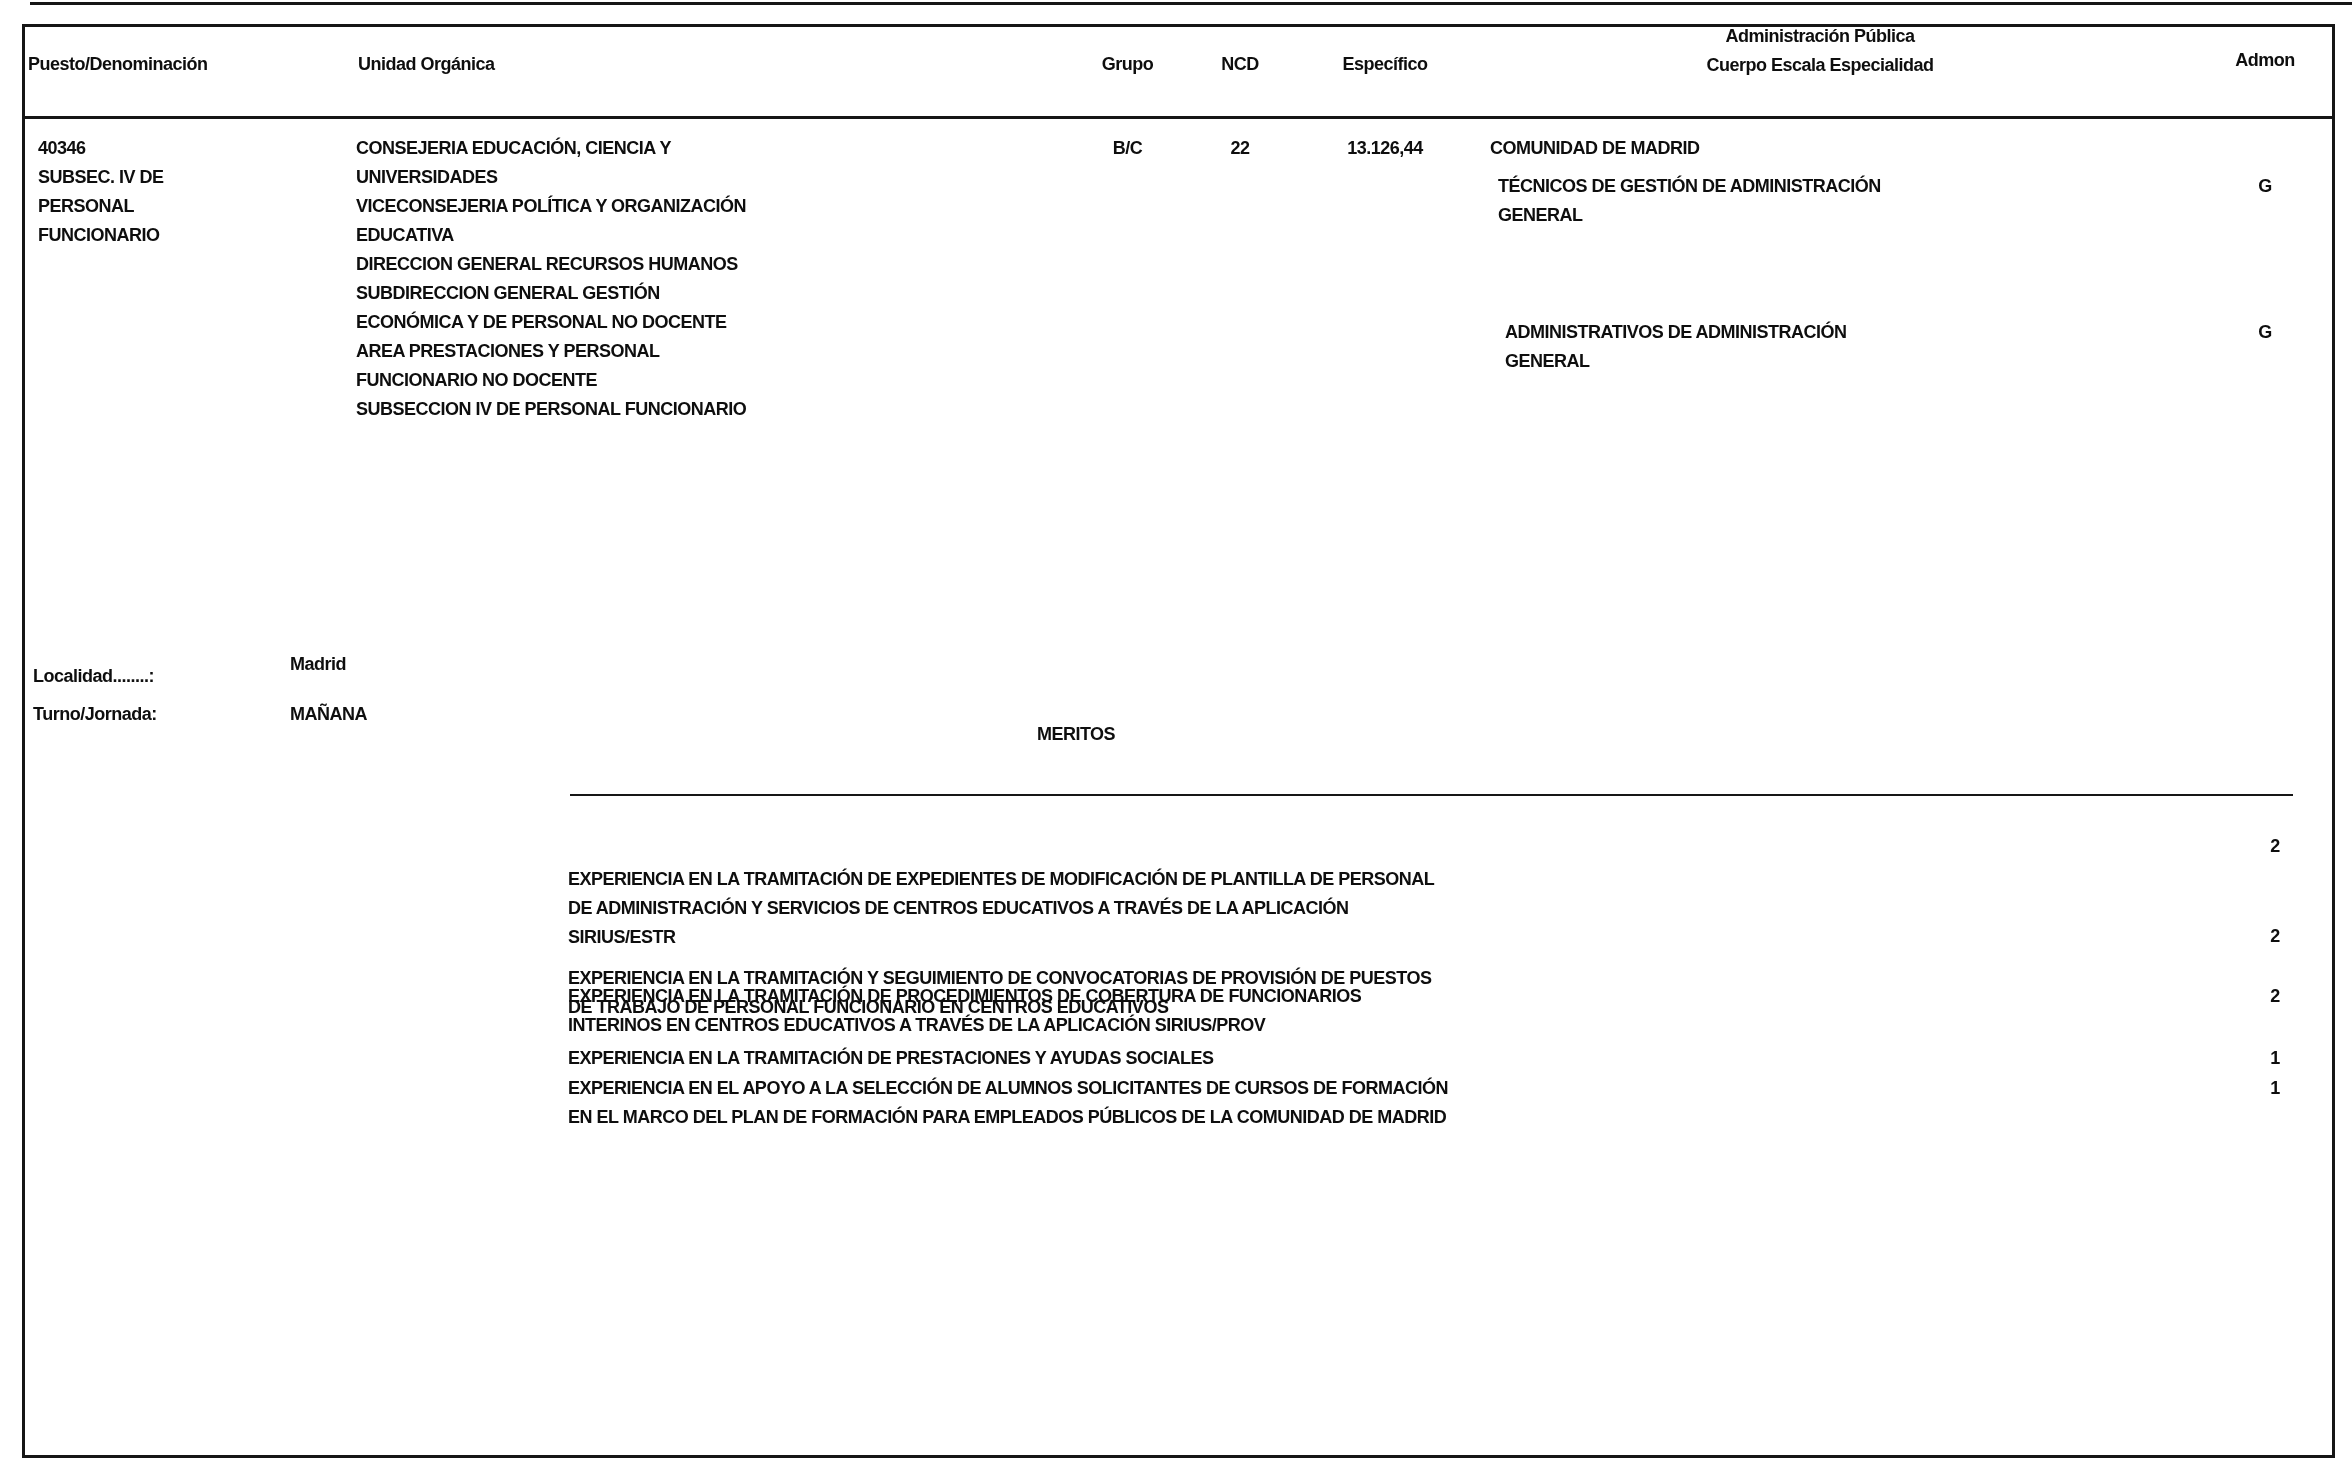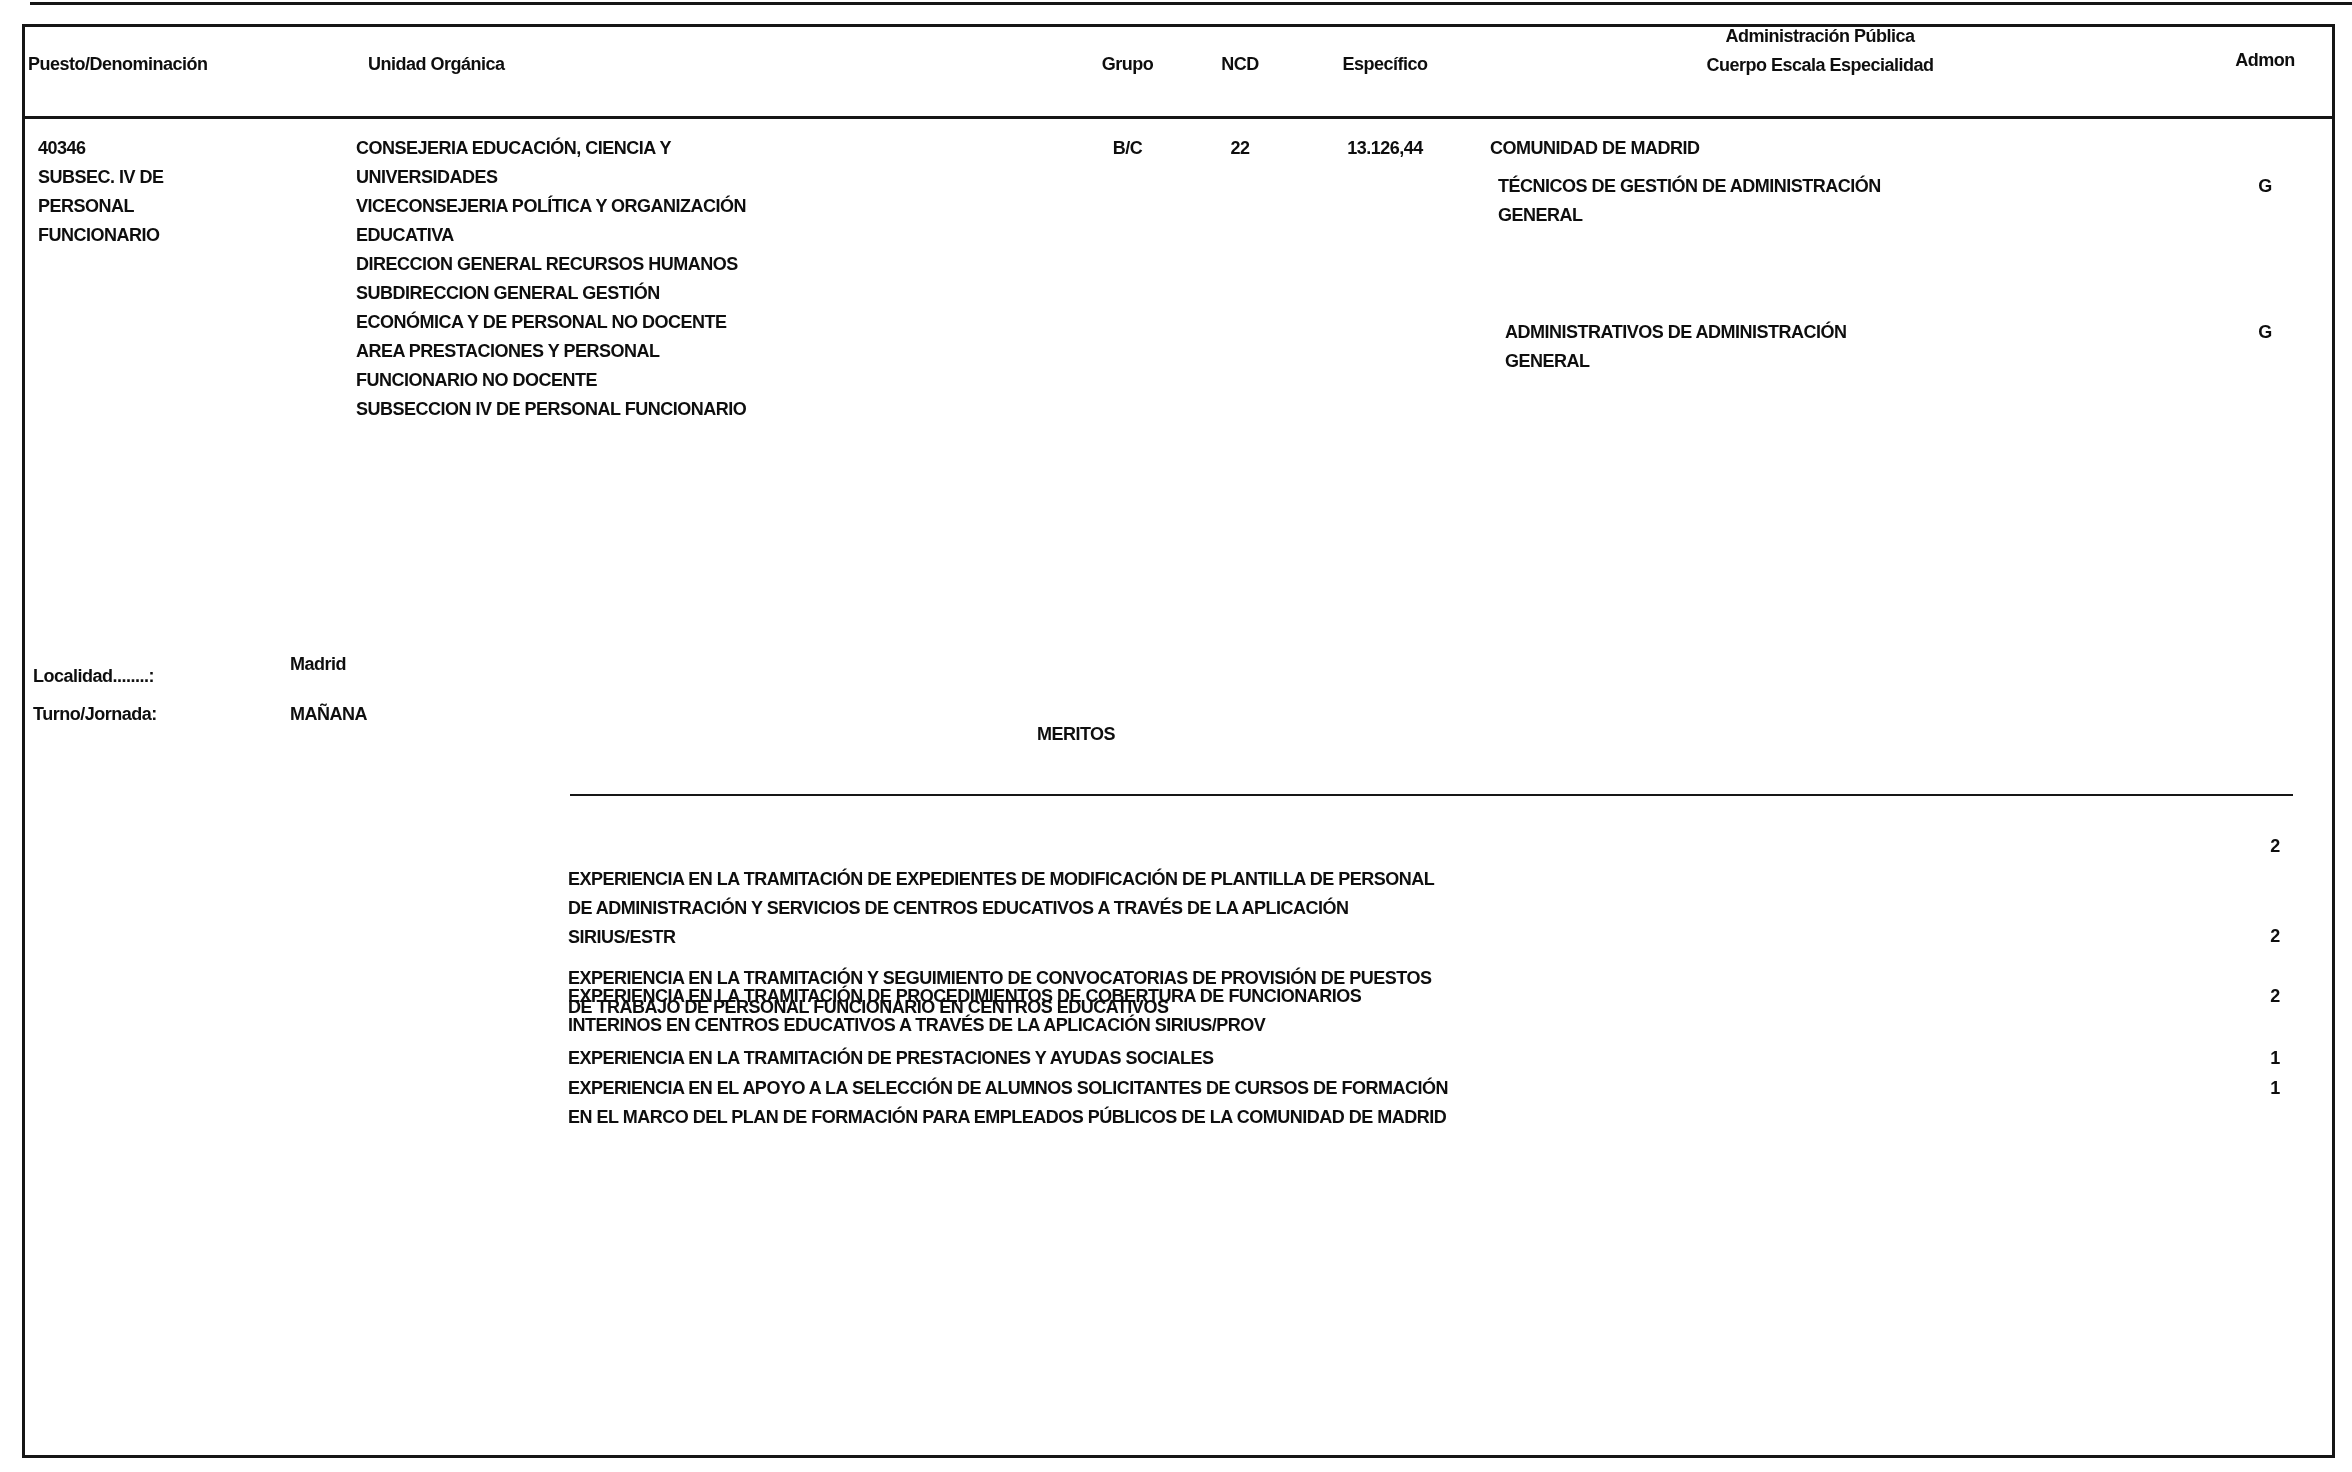--- a/index.html
+++ b/index.html
@@ -27,21 +27,21 @@
   }
 </style>
 </head>
 <body>
 
 <div class="line" style="left:30px;top:2px;width:2322px;height:3px;"></div>
 <div class="page-border"></div>
 <div class="line" style="left:25px;top:116px;width:2307px;height:3px;"></div>
 
 <div class="txt" style="left:28px;top:50px;">Puesto/Denominación</div>
-<div class="txt" style="left:368px;top:50px;">Unidad Orgánica</div>
+<div class="txt" style="left:358px;top:50px;">Unidad Orgánica</div>
 <div class="txt ctr" style="left:1055px;top:50px;width:145px;">Grupo</div>
 <div class="txt ctr" style="left:1170px;top:50px;width:140px;">NCD</div>
 <div class="txt ctr" style="left:1300px;top:50px;width:170px;">Específico</div>
 <div class="txt ctr" style="left:1490px;top:22px;width:660px;">Administración Pública
 Cuerpo Escala Especialidad</div>
 <div class="txt ctr" style="left:2185px;top:46px;width:160px;">Admon</div>
 
 <div class="txt" style="left:38px;top:134px;width:280px;">40346
 SUBSEC. IV DE
 PERSONAL

